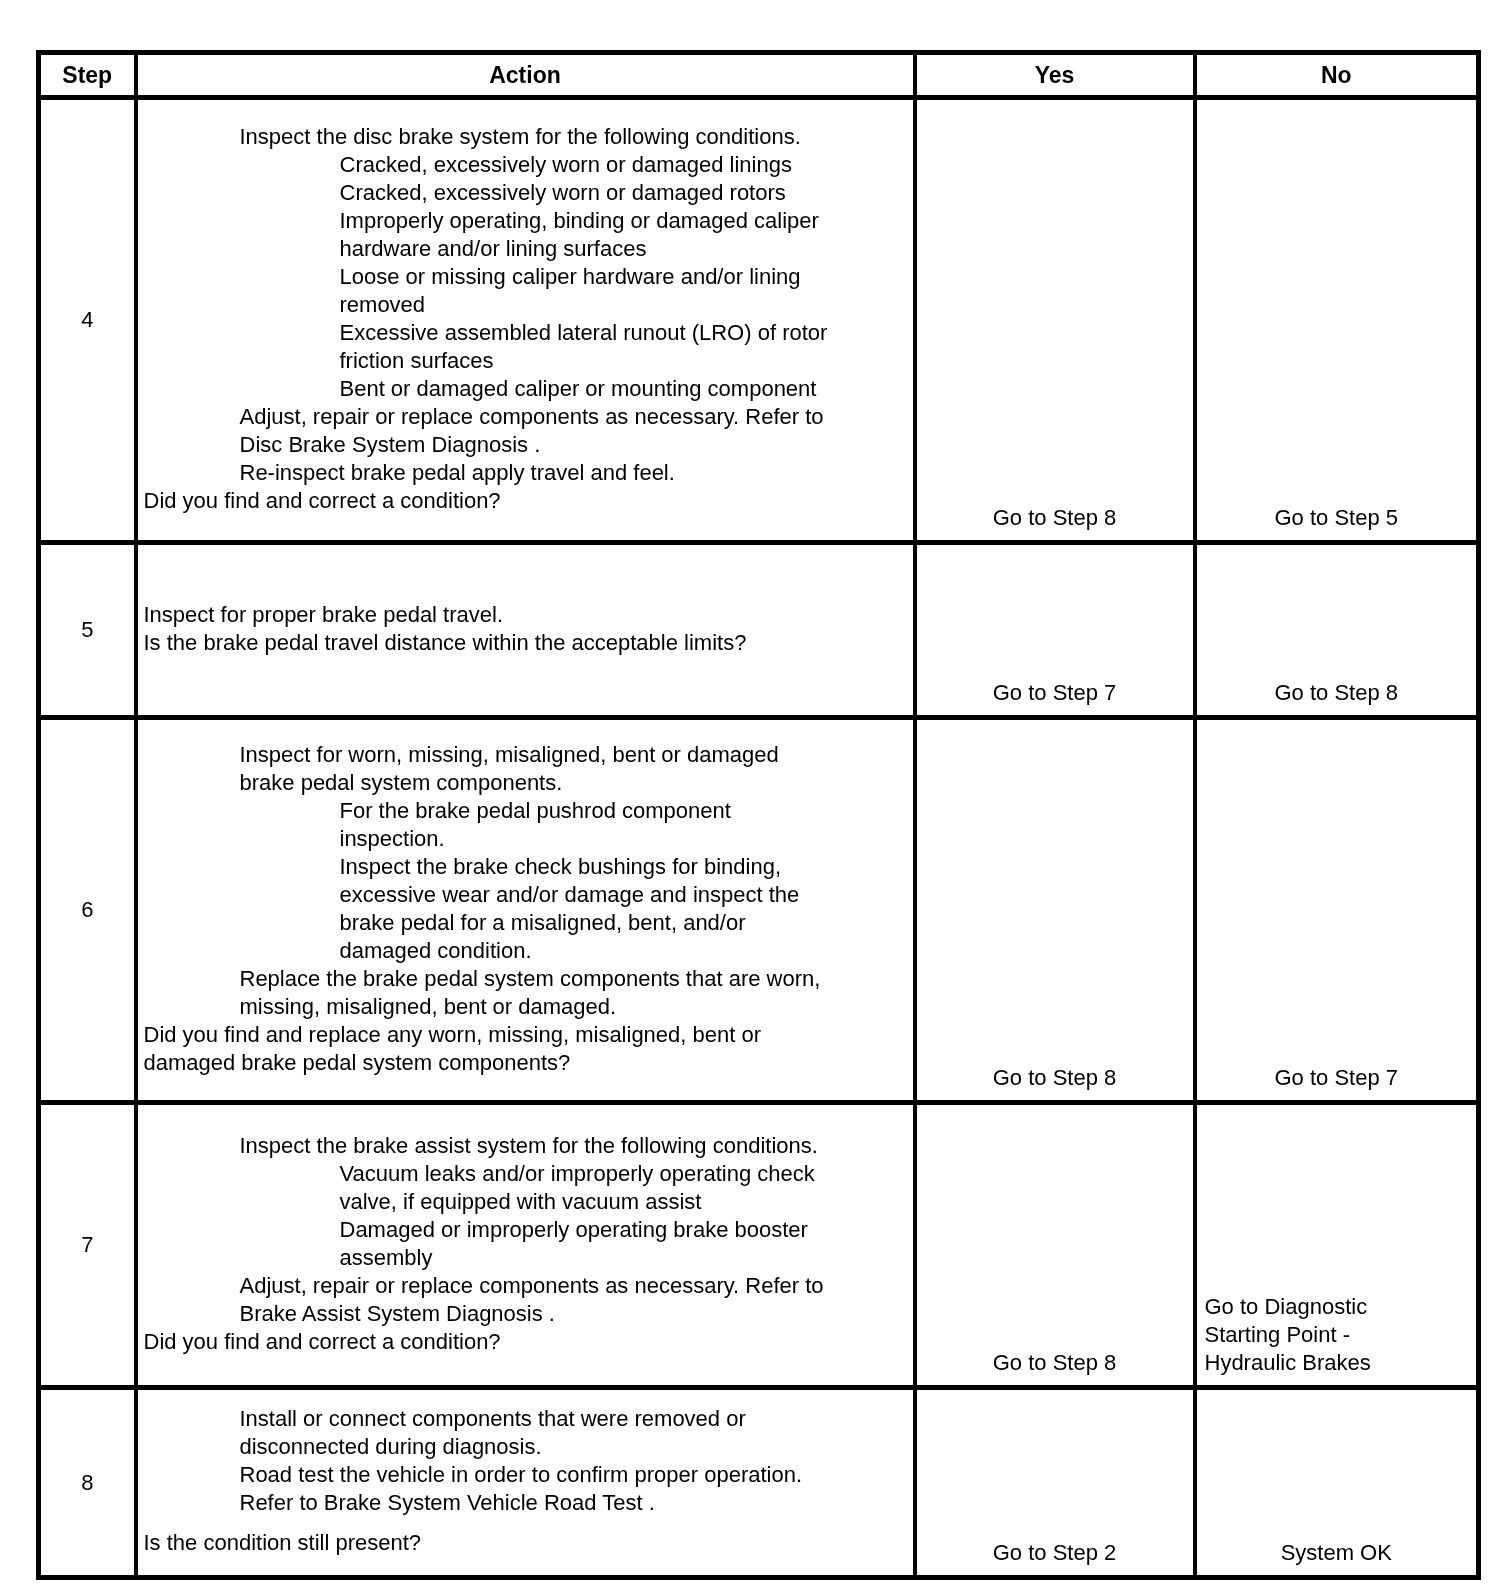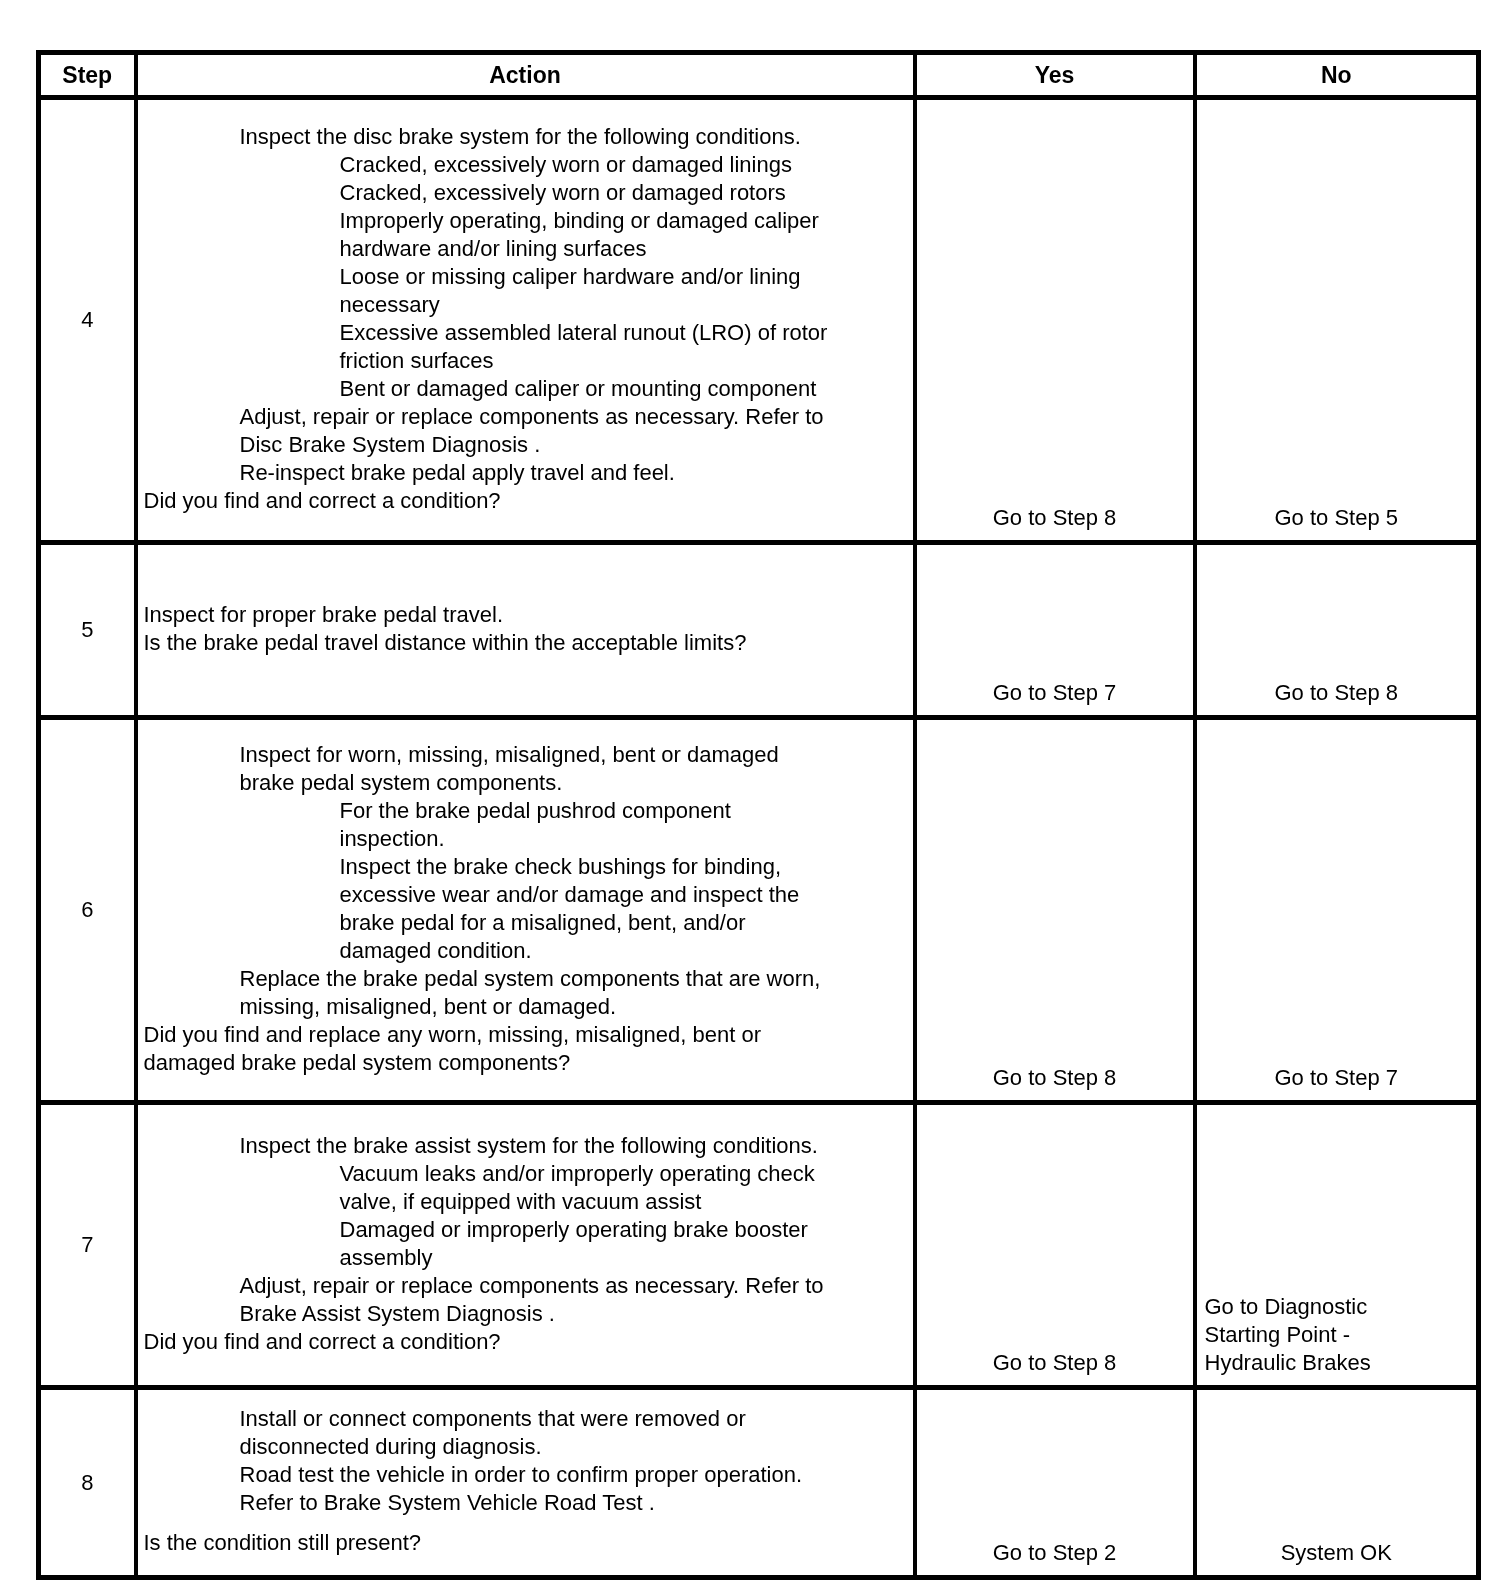--- a/index.html
+++ b/index.html
@@ -114,21 +114,21 @@
     <td class="step-cell">4</td>
     <td class="action-cell">
       <div class="cellwrap">
         <div class="action-lines">
                 <div class="line main">Inspect the disc brake system for the following conditions.</div>
                 <div class="line sub">Cracked, excessively worn or damaged linings</div>
                 <div class="line sub">Cracked, excessively worn or damaged rotors</div>
                 <div class="line sub">Improperly operating, binding or damaged caliper</div>
                 <div class="line sub">hardware and/or lining surfaces</div>
                 <div class="line sub">Loose or missing caliper hardware and/or lining</div>
-                <div class="line sub">necessary</div>
+                <div class="line sub">removed</div>
                 <div class="line sub">Excessive assembled lateral runout (LRO) of rotor</div>
                 <div class="line sub">friction surfaces</div>
                 <div class="line sub">Bent or damaged caliper or mounting component</div>
                 <div class="line main">Adjust, repair or replace components as necessary. Refer to</div>
                 <div class="line main">Disc Brake System Diagnosis .</div>
                 <div class="line main">Re-inspect brake pedal apply travel and feel.</div>
               </div>
         <div class="action-question">
                 <div class="line flush">Did you find and correct a condition?</div>
               </div>

